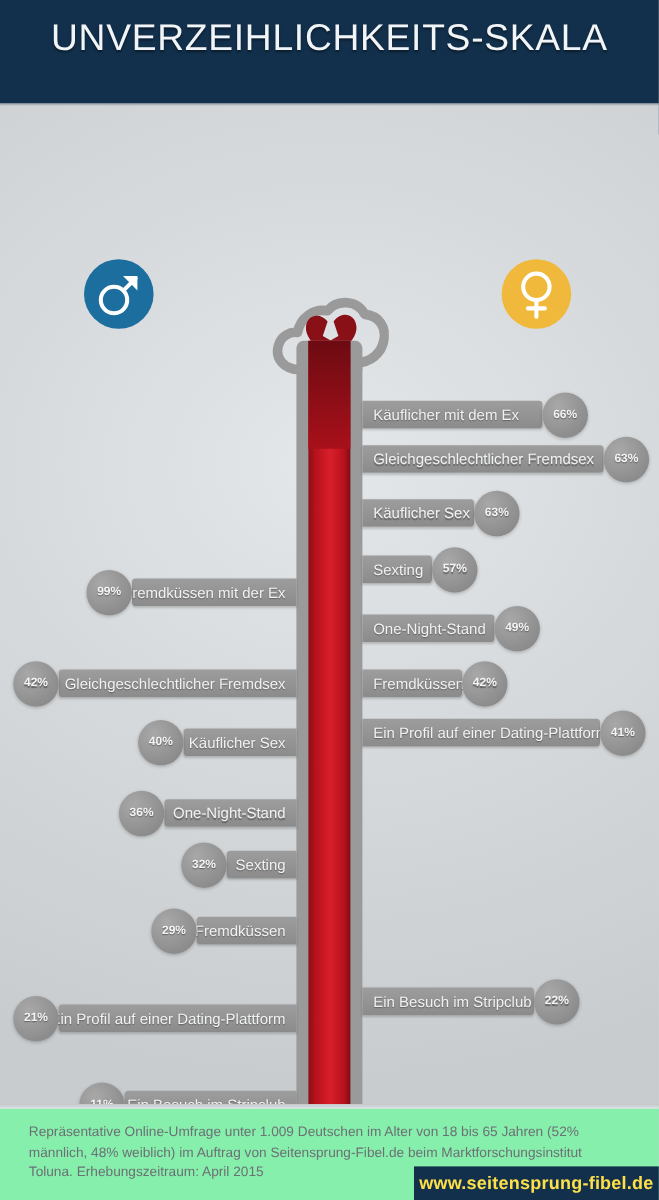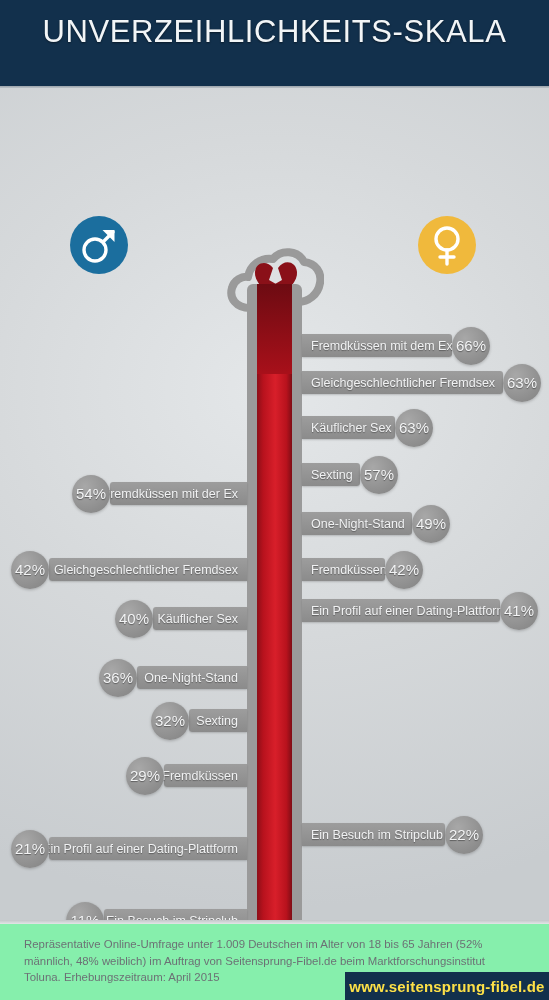--- a/index.html
+++ b/index.html
@@ -98,21 +98,21 @@
     text-shadow:0 1px 1px rgba(0,0,0,.35);
   }
   .knob {
     position:absolute; width:38px; height:38px; border-radius:50%;
     background:radial-gradient(circle at 34% 30%,#a8a8a8,#8d8d8d 70%,#838383 100%);
     top:-7.5px;
     display:flex; align-items:center; justify-content:center;
     box-shadow:0 1px 3px rgba(0,0,0,.22);
   }
   .knob .pct {
-    color:#f3f4f5; font-size:15px; font-weight:400;
+    color:#f3f4f5; font-size:10px; font-weight:700;
     text-shadow:0 1px 1px rgba(0,0,0,.4);
   }
   .bar.right .knob { right:-38px; }
   .bar.left  .knob { left:-38px; }
 
   
   #footer {
     position:absolute; left:0; top:920px; width:549px; height:80px;
     background:#86efac;
   }
@@ -175,21 +175,21 @@
   <div id="bulb"></div>
   <div id="bulb-heart">
     <svg viewBox="0 0 38 34" width="38" height="34">
       <path d="M19,33 C6,23 1,16 1,10 C1,4 6,0.5 10.5,0.5 C14,0.5 17,2.5 19,6
                C21,2.5 24,0.5 27.5,0.5 C32,0.5 37,4 37,10 C37,16 32,23 19,33 Z" fill="#ffffff"></path>
     </svg>
   </div>
 
   <div id="female-bars">
       <div class="bar right" style="top: 246px; width: 150px; left: 302px;">
-        <span class="txt">Fremdküssen mit dem Ex</span>
+        <span class="txt">Käuflicher mit dem Ex</span>
         <div class="knob">
           <span class="pct">66%</span>
         </div>
       </div>
       <div class="bar right" style="top: 283px; width: 201px; left: 302px;">
         <span class="txt">Gleichgeschlechtlicher Fremdsex</span>
         <div class="knob">
           <span class="pct">63%</span>
         </div>
       </div>
@@ -228,21 +228,21 @@
         <div class="knob">
           <span class="pct">22%</span>
         </div>
       </div>
     </div>
 
   <div id="male-bars">
       <div class="bar left" style="top: 394px; width: 137px; left: 110px;">
         <span class="txt">Fremdküssen mit der Ex</span>
         <div class="knob">
-          <span class="pct">54%</span>
+          <span class="pct">99%</span>
         </div>
       </div>
       <div class="bar left" style="top: 470px; width: 198px; left: 49px;">
         <span class="txt">Gleichgeschlechtlicher Fremdsex</span>
         <div class="knob">
           <span class="pct">42%</span>
         </div>
       </div>
       <div class="bar left" style="top: 519px; width: 94px; left: 153px;">
         <span class="txt">Käuflicher Sex</span>

